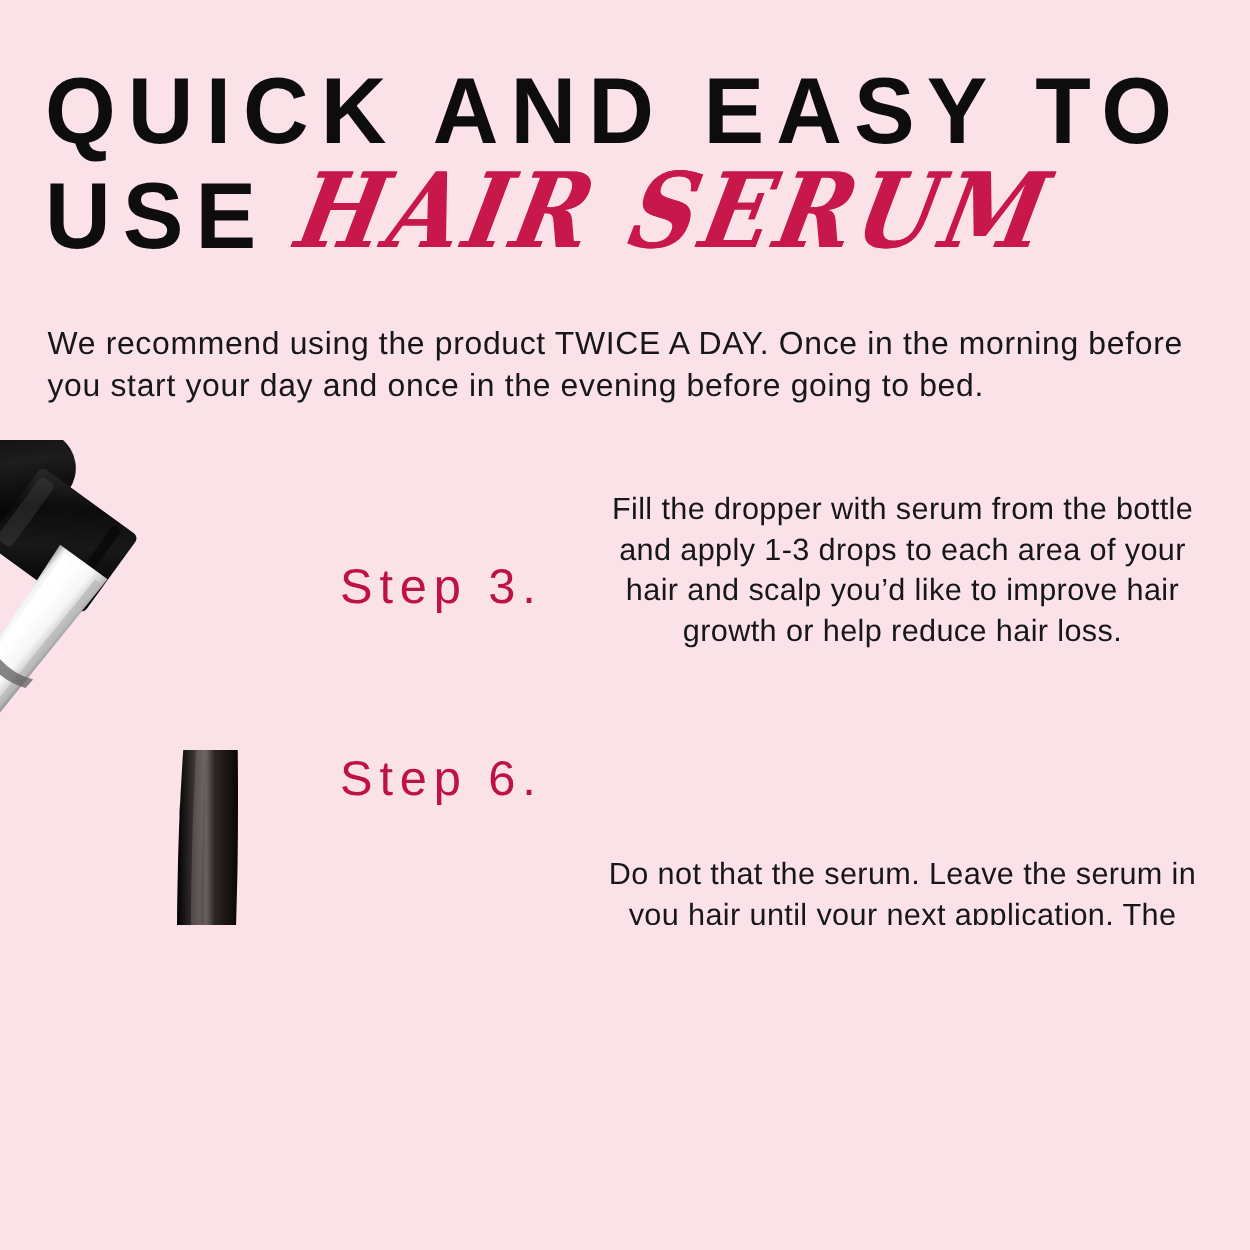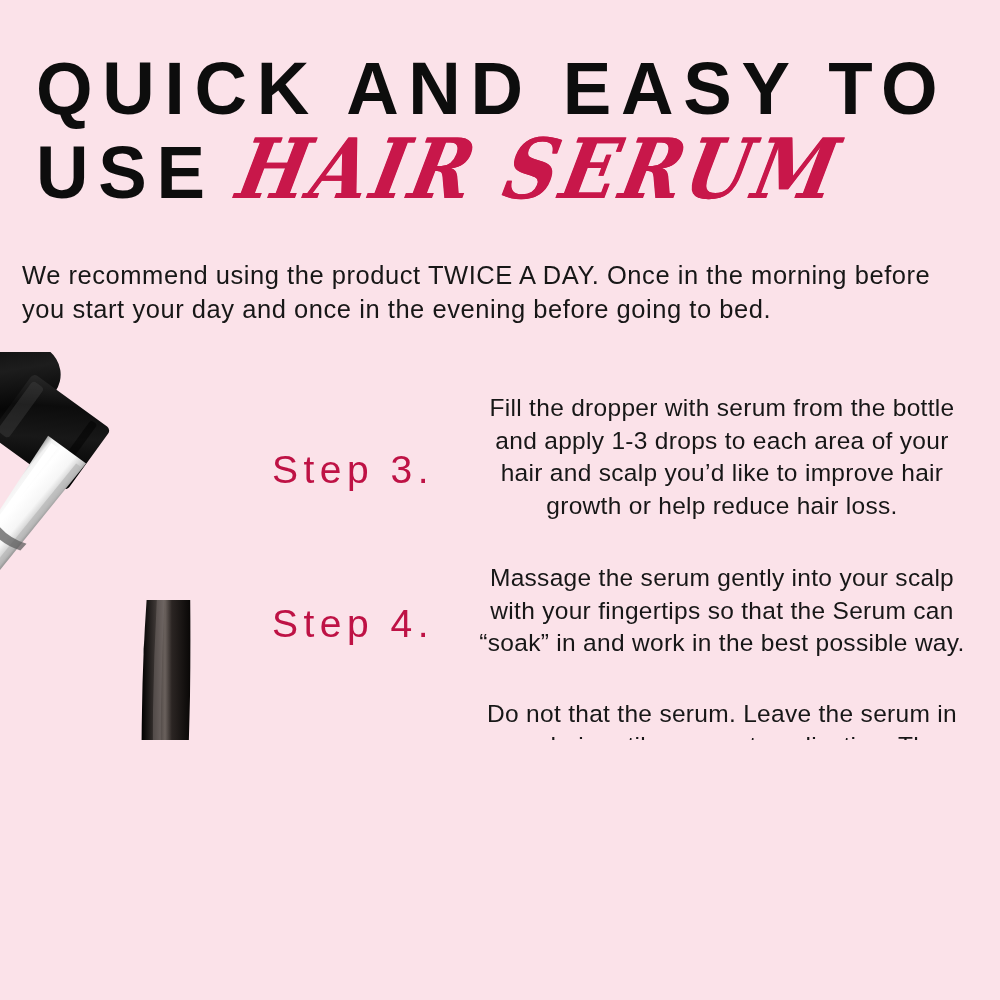--- a/index.html
+++ b/index.html
@@ -58,21 +58,21 @@
     transform-origin: left bottom;
     white-space: nowrap;
     text-shadow: 0.5px 0 0 #c8174a;
     position: relative;
     top: 2px;
   }
 
   
   .subtext {
     position: absolute;
-    left: 22px;
+    left: 38px;
     top: 258px;
     width: 930px;
     font-size: 25.5px;
     line-height: 34px;
     letter-spacing: 0.55px;
     color: #171717;
   }
 
   
   .steps {
@@ -287,22 +287,21 @@
   <div class="subtext">We recommend using the product TWICE A DAY. Once in the morning before you start your day and once in the evening before going to bed.</div>
 
   <div class="steps">
 
     <div class="step-row step-1">
       <div class="step-label">Step 3.</div>
       <div class="step-text">Fill the dropper with serum from the bottle and apply 1-3 drops to each area of your hair and scalp you’d like to improve hair growth or help reduce hair loss.</div>
     </div>
 
     <div class="step-row step-2">
-      <div class="step-label">Step 4.</div>
-      <div class="step-text">Massage the serum gently into your scalp with your fingertips so that the Serum can “soak” in and work in the best possible way.</div>
+      <div class="step-label">Step 6.</div>
     </div>
 
     <div class="step-row step-3">
       <div class="step-label">Step 1.</div>
       <div class="step-text">Do not that the serum. Leave the serum in you hair until your next application. The serum works best when it has time to stimulate, rejuvenate and repair hair follicles.</div>
     </div>
 
   </div>
 
 </div>

